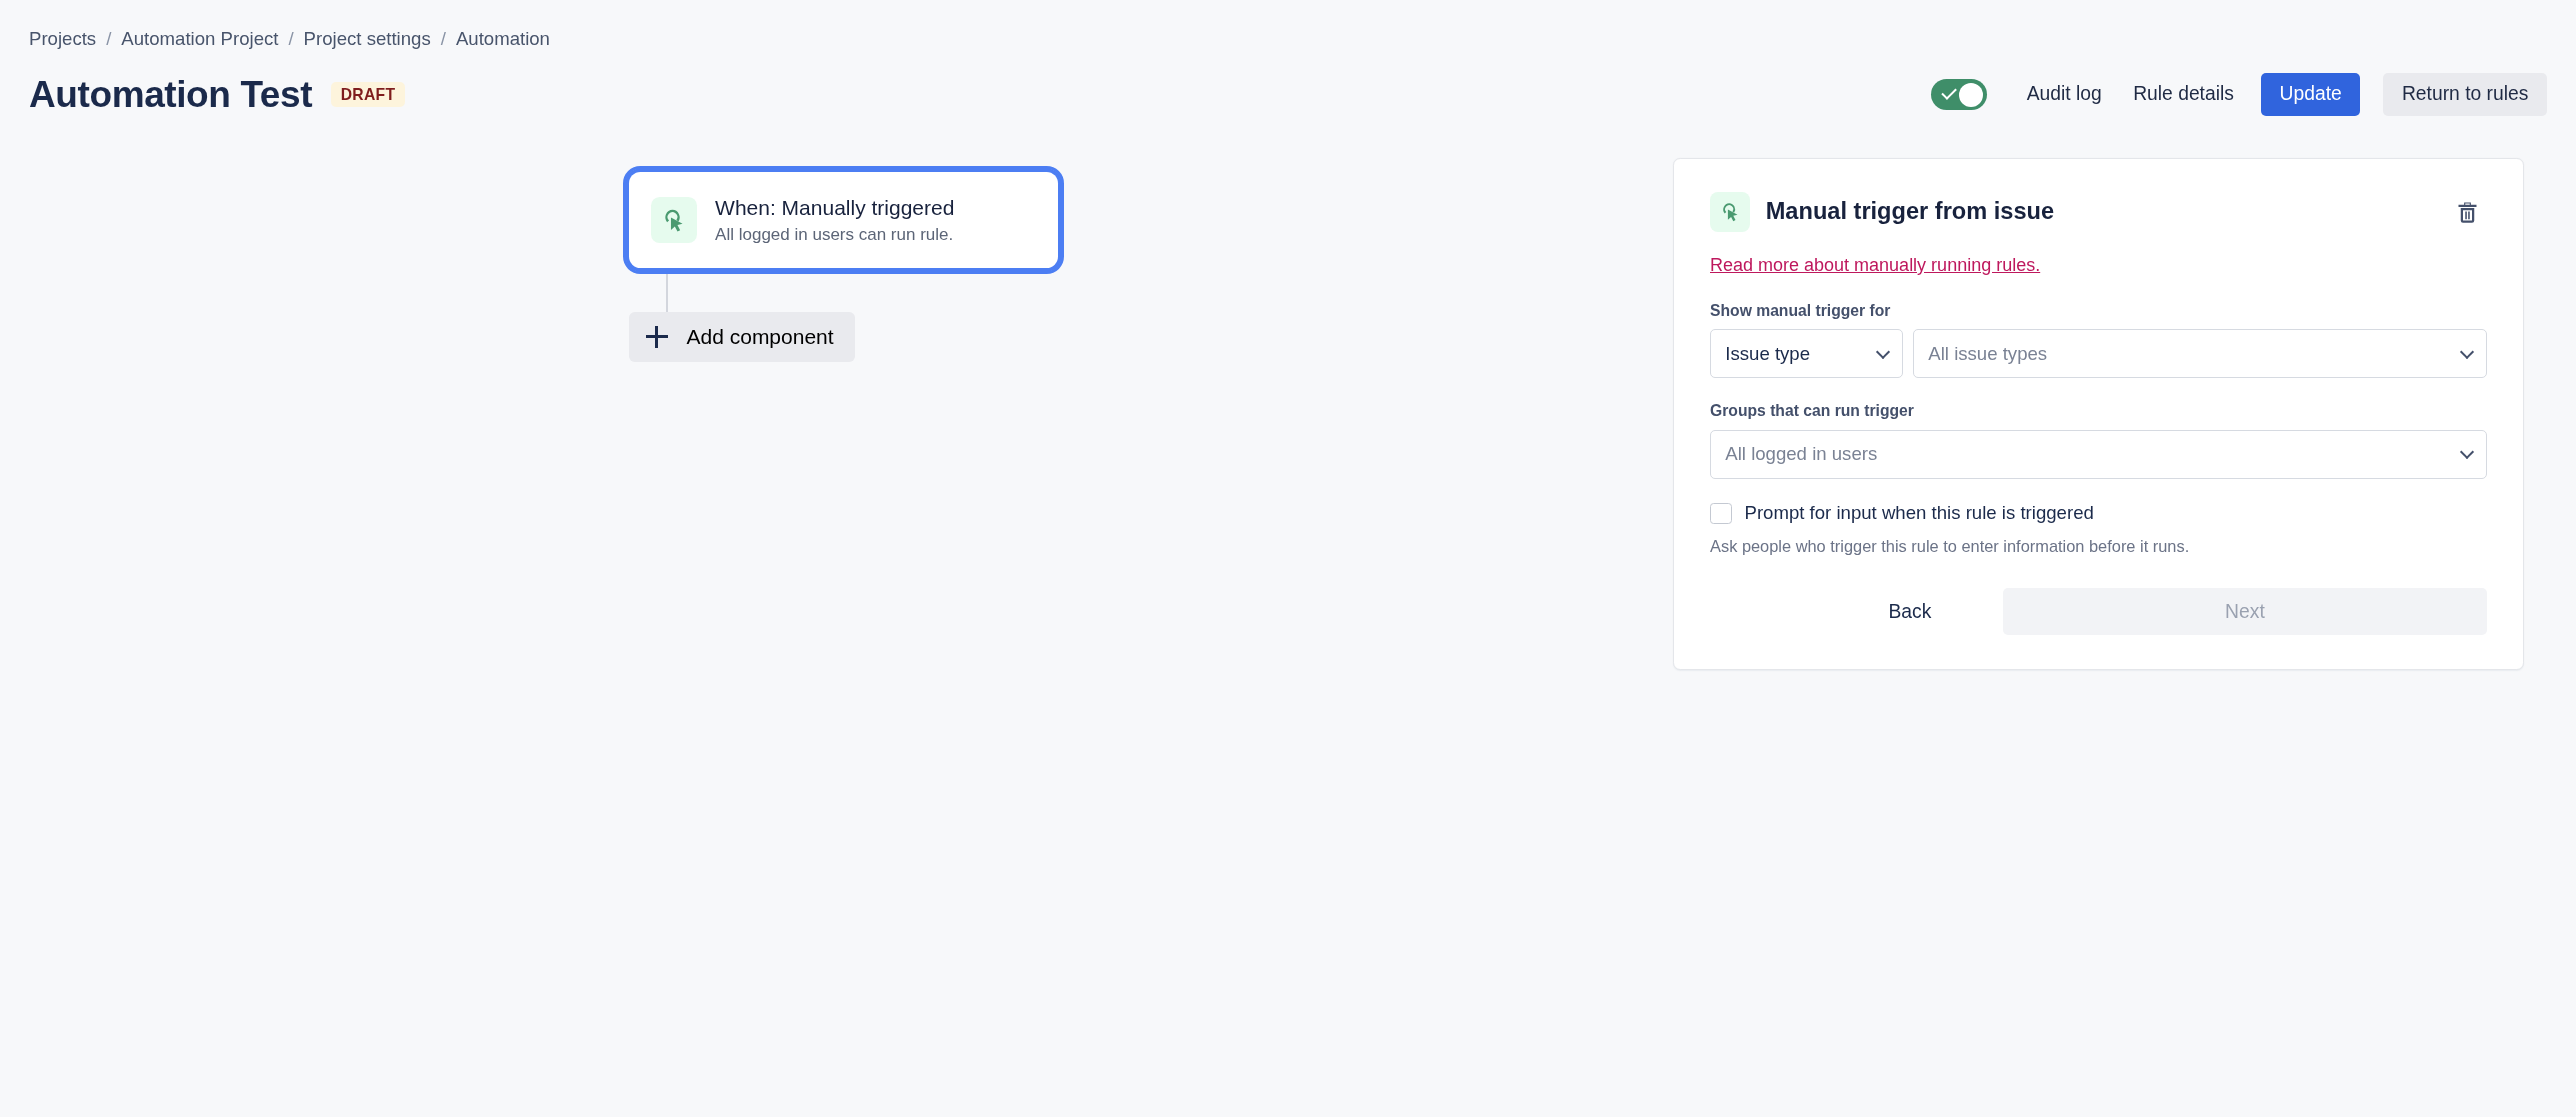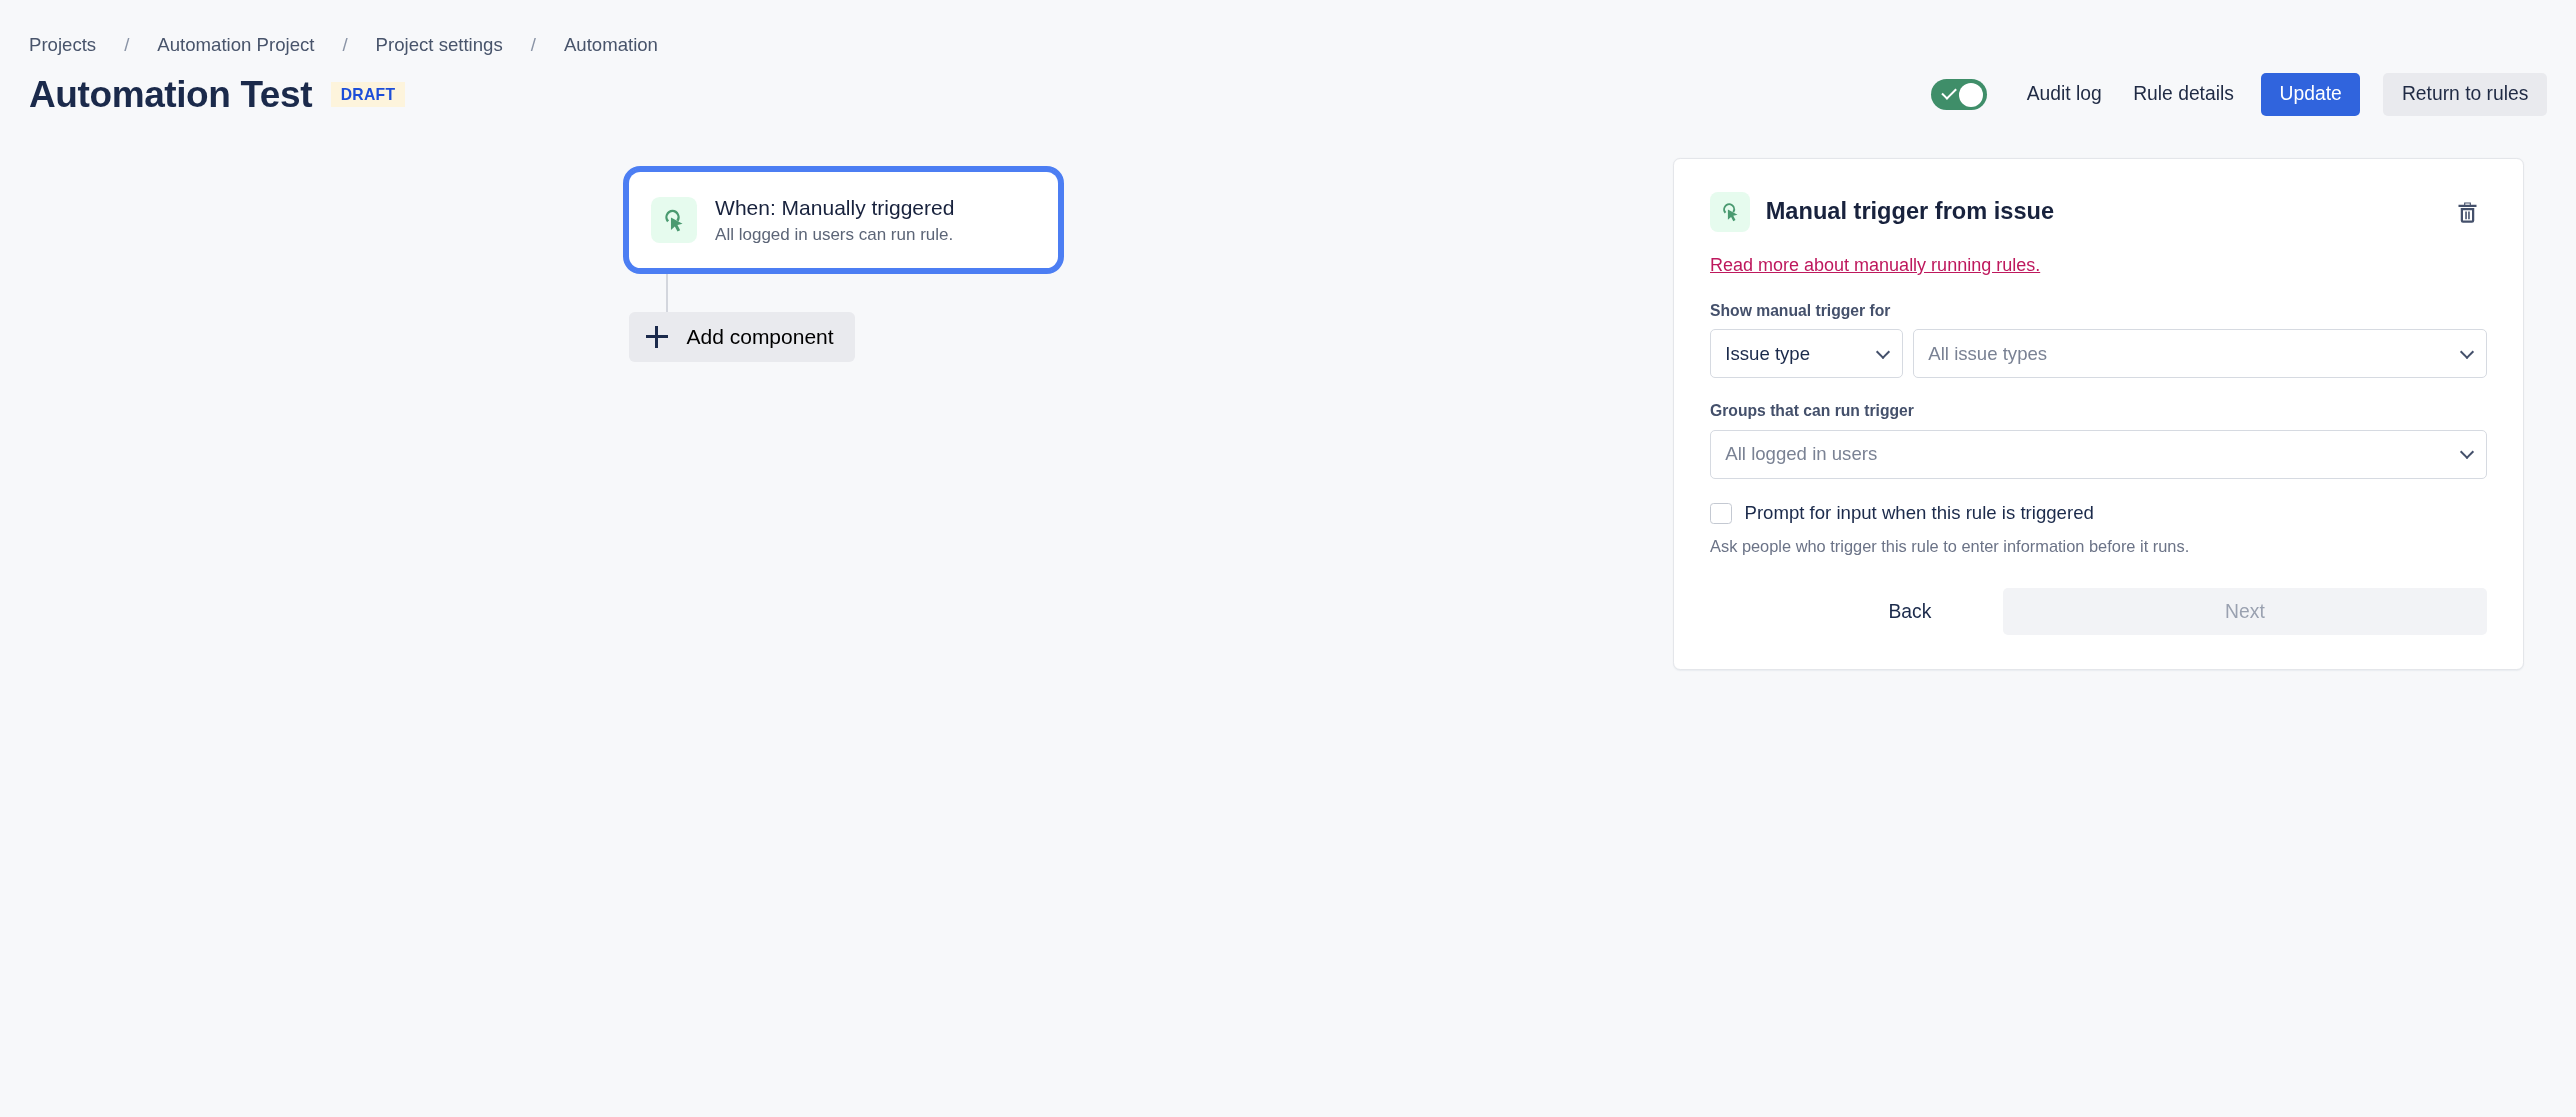--- a/index.html
+++ b/index.html
@@ -9,22 +9,22 @@
     height: 1117px;
     background: #f7f8fa;
     font-family: "Liberation Sans", sans-serif;
     color: #1f2a44;
     overflow: hidden;
   }
 
   
   .breadcrumb {
     display: flex;
-    align-items: flex-start;
-    gap: 28px;
+    align-items: flex-end;
+    gap: 10px;
     padding: 34px 0 0 29px;
     font-size: 18.6px;
     color: #48546b;
     height: 50px;
   }
   .crumb { cursor: pointer; white-space: nowrap; }
   .crumb-sep { color: #8a94a6; }
 
   
   .page-header {
@@ -37,26 +37,26 @@
   .title-wrap { display: flex; align-items: center; gap: 18.6px; }
   .page-title {
     font-size: 37px;
     font-weight: 600;
     letter-spacing: -0.4px;
     color: #1b2a4b;
     line-height: 1;
   }
   .draft-badge {
     background: #fdf4dc;
-    color: #1d4ed8;
+    color: #7f1d1d;
     font-size: 15.7px;
     font-weight: 700;
     letter-spacing: 0.3px;
     padding: 5px 10px 4.3px 10px;
-    border-radius: 0;
+    border-radius: 5px;
     line-height: 1;
   }
 
   .header-actions { display: flex; align-items: center; gap: 0; }
 
   .toggle {
     width: 56px; height: 31px;
     background: #3f8e69;
     border-radius: 17px;
     position: relative;

